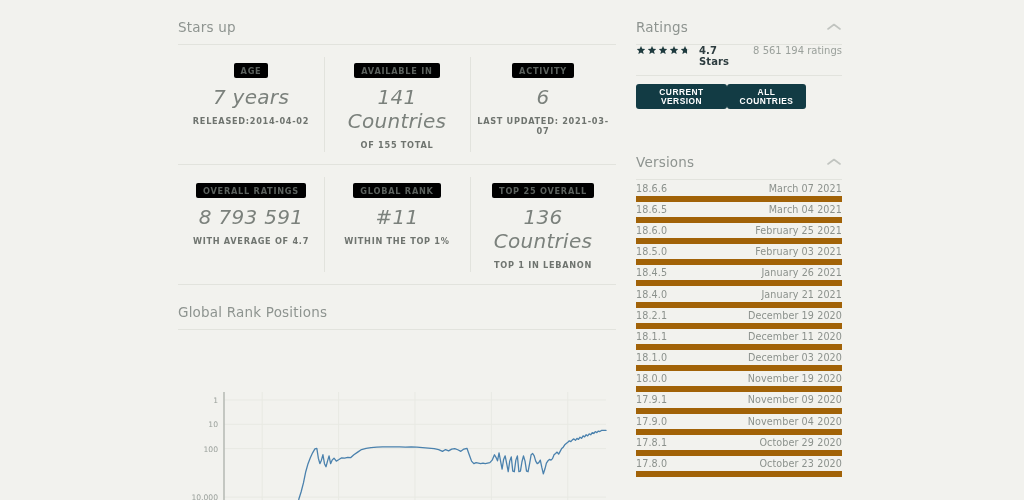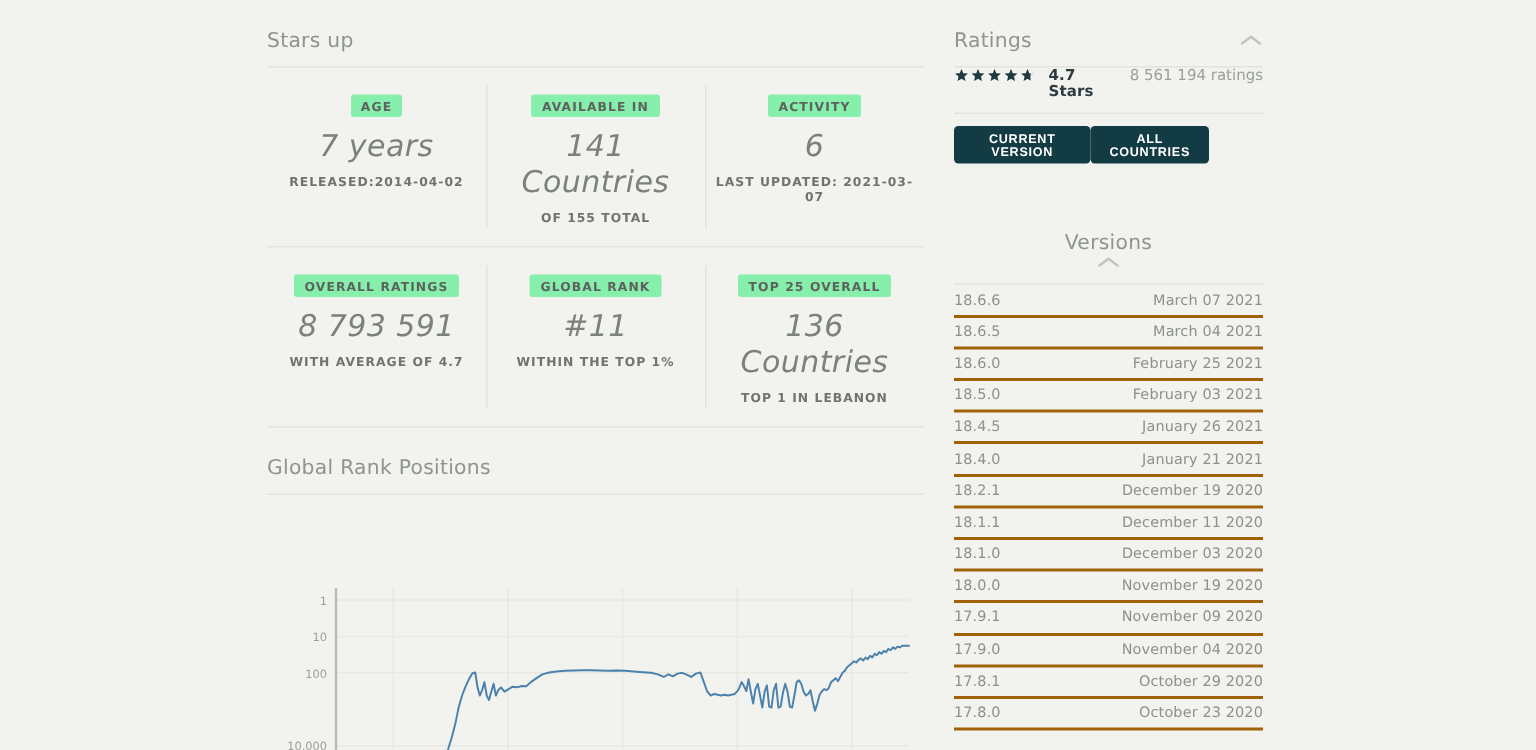--- a/index.html
+++ b/index.html
@@ -24,21 +24,21 @@
   .stat-row { display: flex; width: 100%; }
   .stat-cell {
     flex: 1 1 0; text-align: center; padding: 14px 4px 14px 4px;
     position: relative;
   }
   .stat-cell + .stat-cell::before {
     content: ""; position: absolute; left: 0; top: 12px; bottom: 12px;
     width: 1px; background: #e2e3dd;
   }
   .badge {
-    display: inline-block; background: #86efac; color: #5c625e;
+    display: inline-block; background: #000000; color: #5c625e;
     font-size: 8.2px; letter-spacing: .75px; font-weight: 700;
     padding: 3px 7px 2px 7px; border-radius: 2px; text-transform: uppercase;
   }
   .stat-value {
     font-size: 20px; color: #7b817c; font-weight: 300;
     margin-top: 7px; margin-bottom: 7px; letter-spacing: .3px; font-style: italic;
   }
   .stat-sub {
     font-size: 8.2px; color: #6f746f; letter-spacing: .7px;
     font-weight: 700; text-transform: uppercase;
@@ -68,24 +68,24 @@
   .rating-count { font-size: 10px; color: #9aa09b; margin-left: 22px; white-space: nowrap; }
 
   .btn-row { display: flex; width: 170px; margin-top: 8px; }
   .btn {
     background: #123b44; color: #ffffff; font-size: 8.4px; font-weight: 700;
     letter-spacing: .5px; padding: 4px 8px 3px 8px; border-radius: 3px;
     text-transform: uppercase; border: none; cursor: pointer; line-height: 1.1;
   }
   .btn.right { margin-left: auto; }
 
-  .versions-head { margin-top: 26px; flex-direction: column; }
+  .versions-head { margin-top: 26px; }
   .version-row {
     display: flex; align-items: center; justify-content: space-between;
-    width: 206px; height: 21.2px; border-bottom: 2px solid #a16207;
+    width: 206px; height: 21.2px; border-bottom: 6px solid #a16207;
     font-size: 9.6px; color: #8b918c;
   }
   .version-num { letter-spacing: .1px; }
   .version-date { letter-spacing: .1px; }
 </style>
 </head>
 <body>
 
 <div class="page">
 

